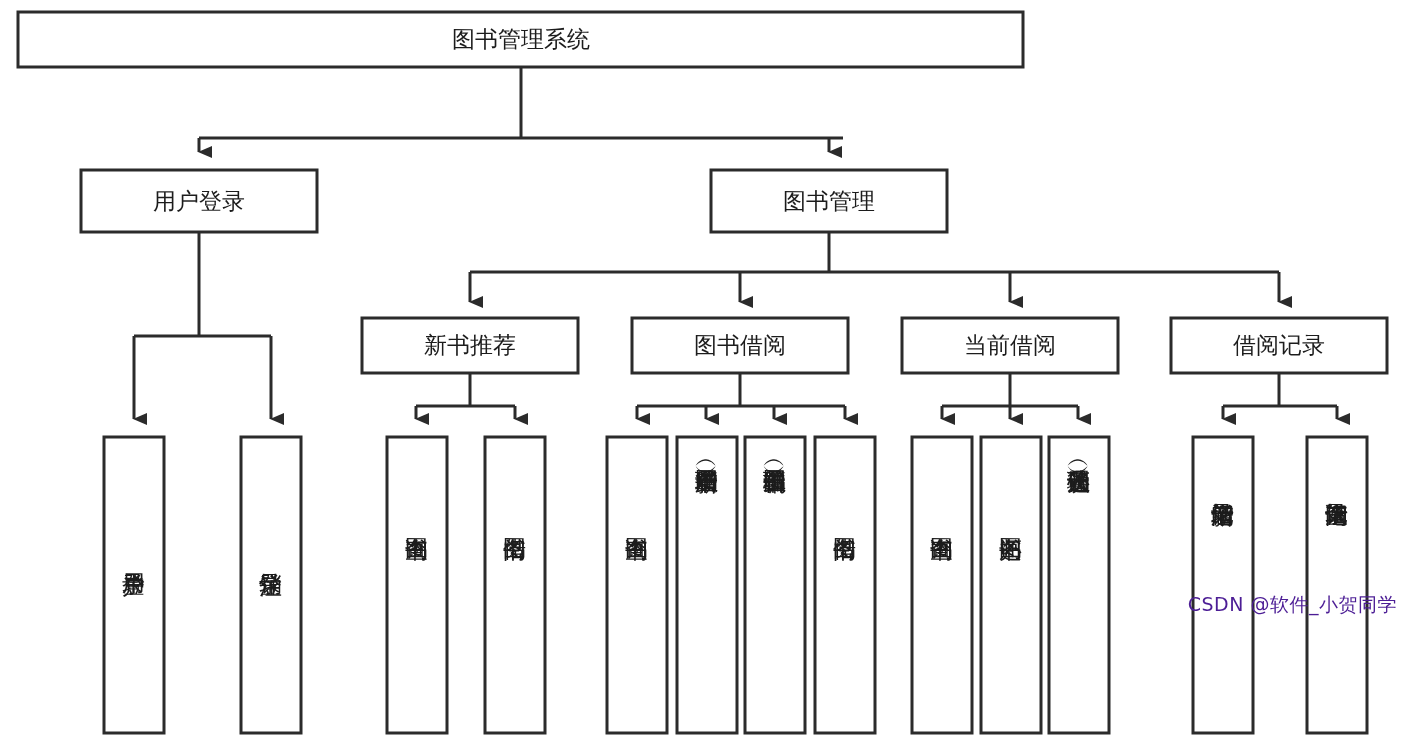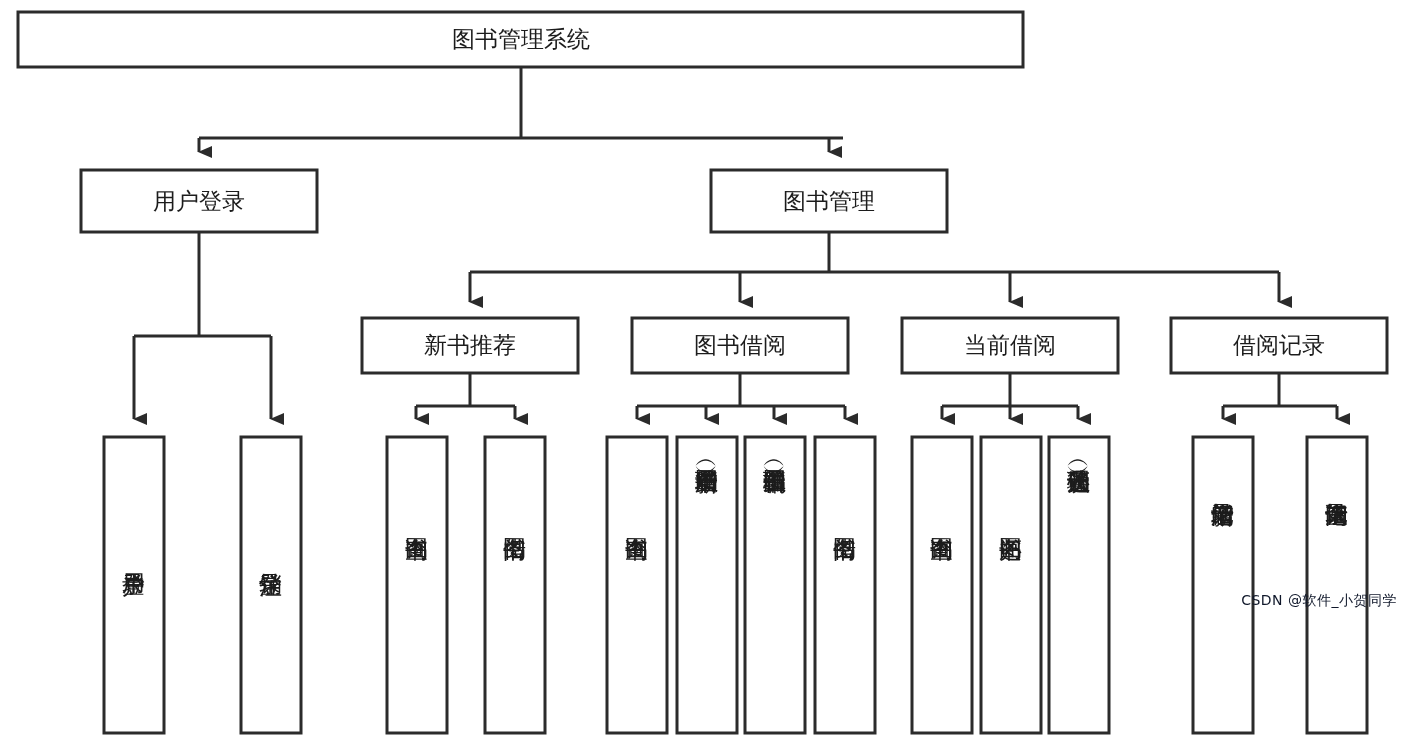--- a/index.html
+++ b/index.html
@@ -50,24 +50,24 @@
     stroke-width: 3;
     fill: none;
   }
   .arrow-head {
     fill: #2b2b2b;
     stroke: none;
   }
   .watermark {
     position: absolute;
     right: 8px;
-    bottom: 14px;
-    font-family: "DejaVu Sans", "Liberation Sans", sans-serif;
-    font-size: 14px;
-    color: #0f172a;
+    bottom: 6px;
+    font-family: "DejaVu Sans", "Liberation Sans", sans-serif;
+    font-size: 19px;
+    color: #4c1d95;
     letter-spacing: 0.5px;
     white-space: nowrap;
     user-select: none;
   }
 </style>
 </head>
 <body>
 
 <div id="diagram-root">
 

